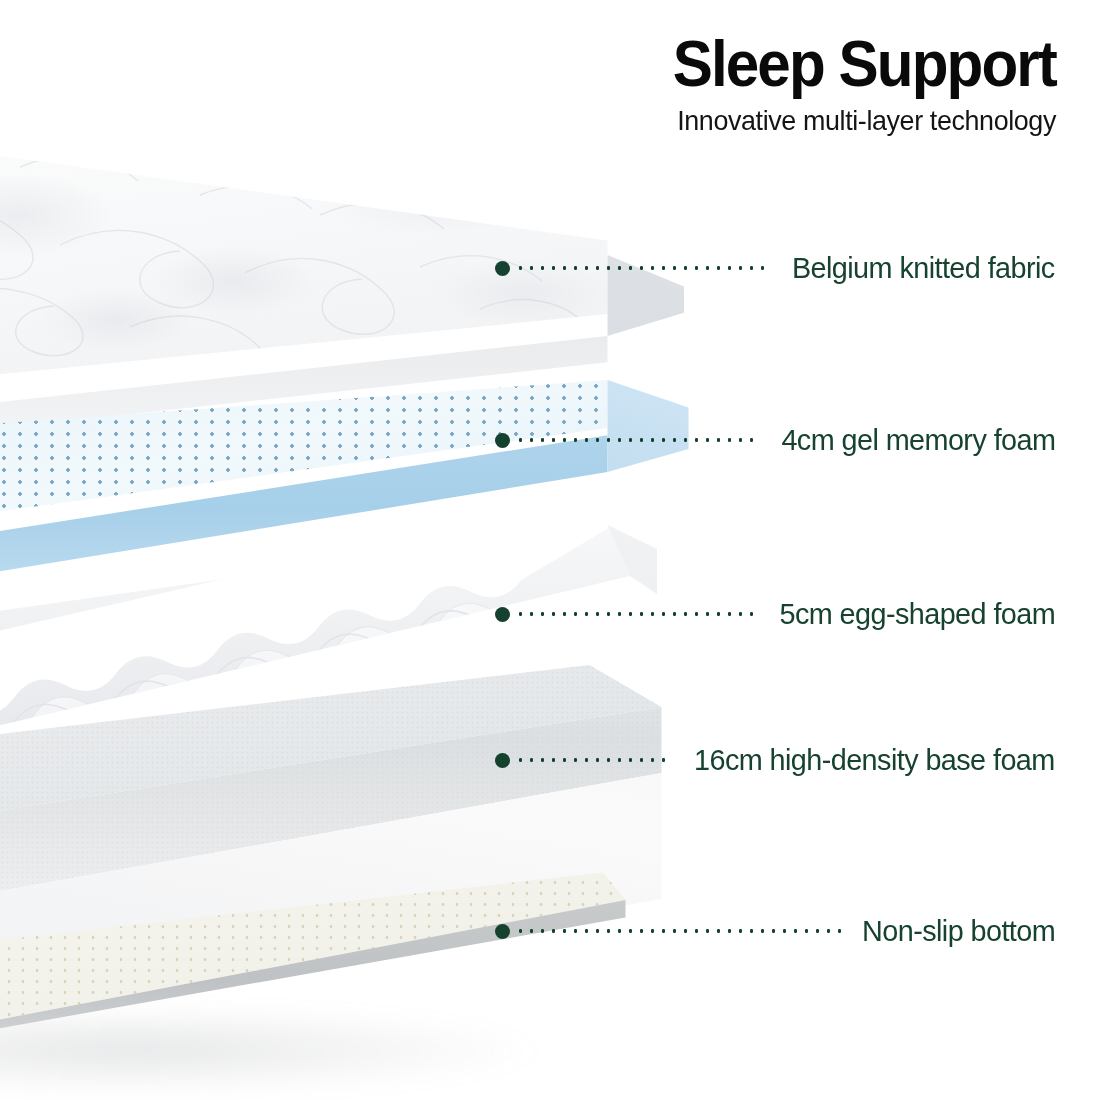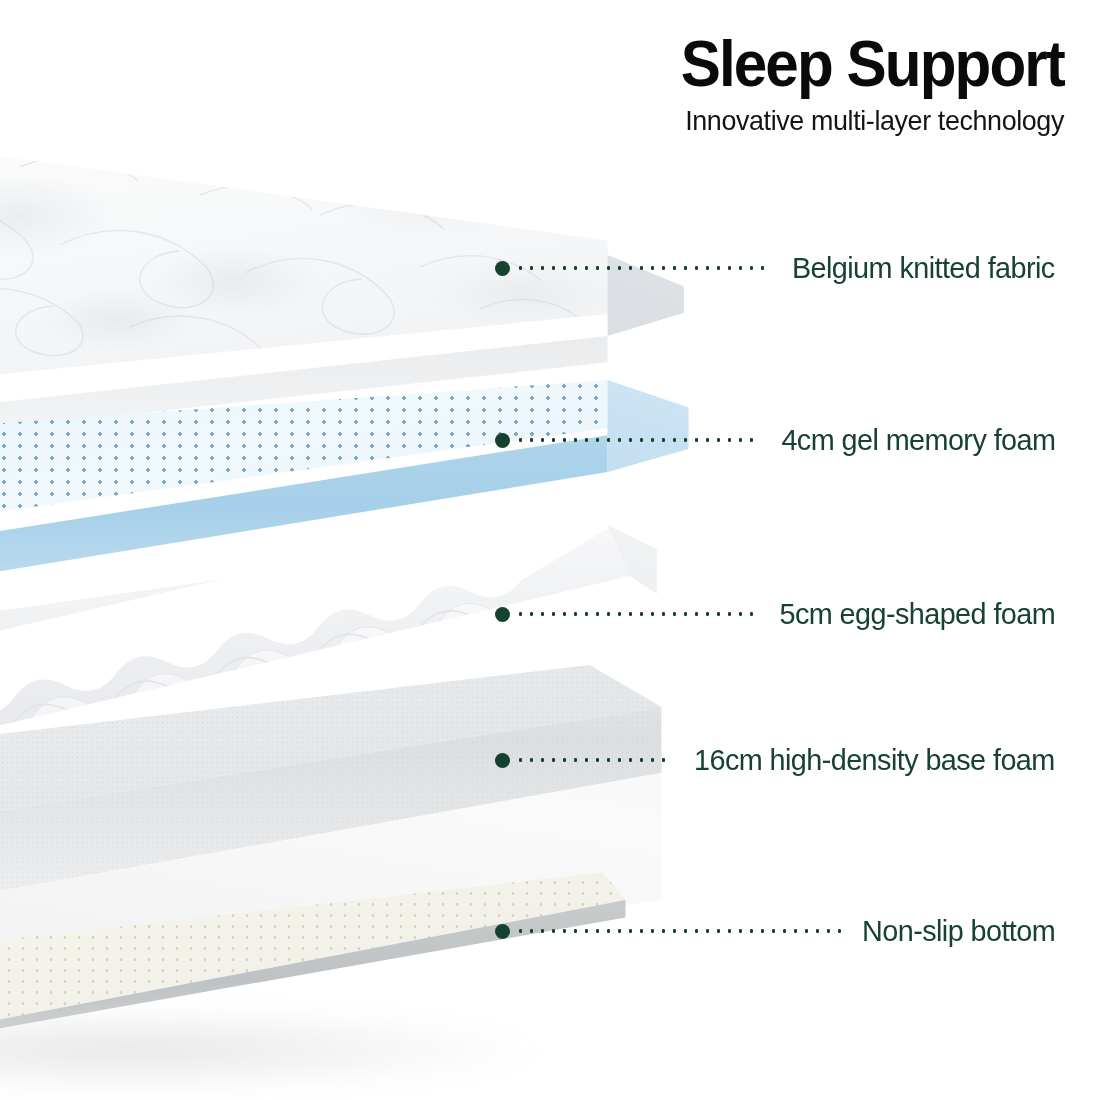--- a/index.html
+++ b/index.html
@@ -15,21 +15,21 @@
     position: relative;
     width: 1100px;
     height: 1100px;
     background: #ffffff;
     overflow: hidden;
   }
 
   
   .header {
     position: absolute;
-    right: 36px;
+    right: 44px;
     top: 32px;
     width: 520px;
     text-align: right;
   }
   .title {
     font-family: "Liberation Sans", sans-serif;
     font-size: 64px;
     font-weight: bold;
     letter-spacing: -2px;
     color: #0a0a0a;

